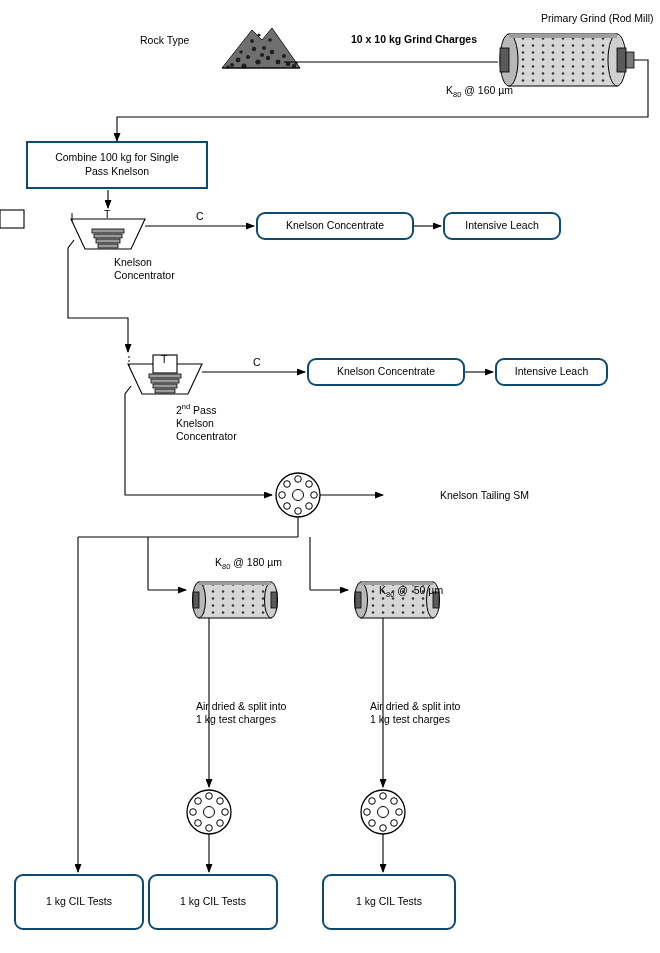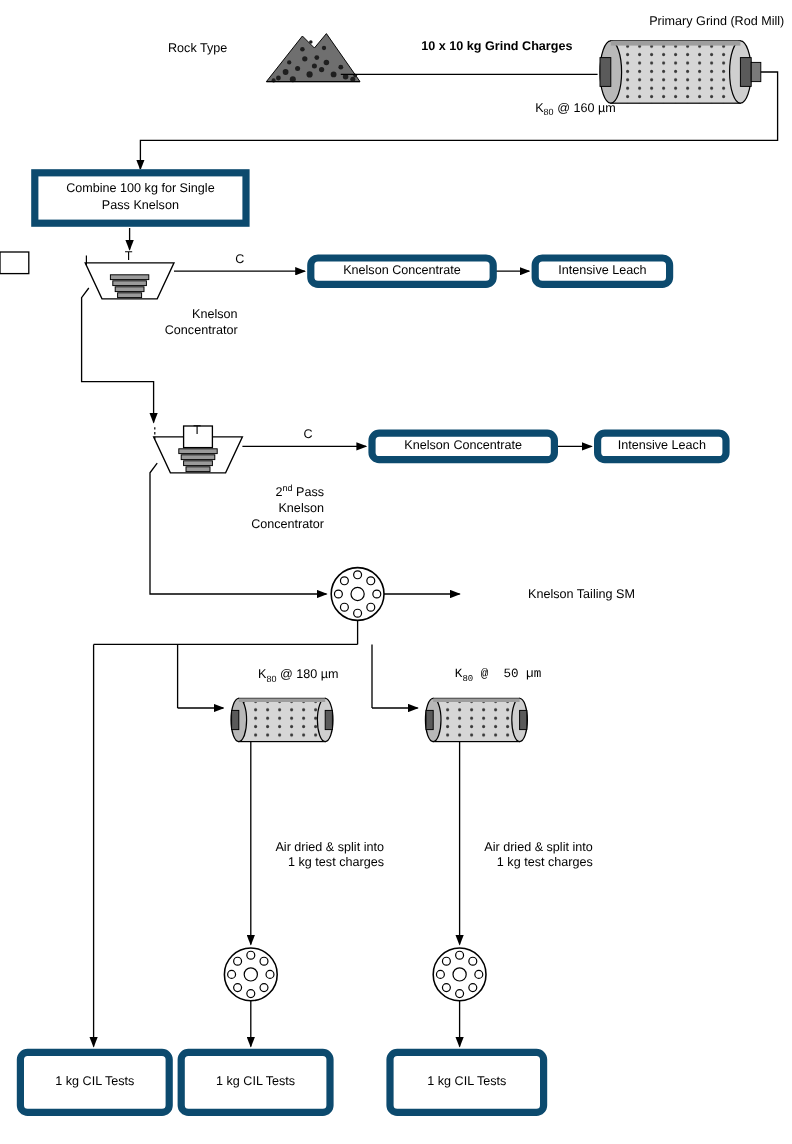--- a/index.html
+++ b/index.html
@@ -26,25 +26,25 @@
   }
   .lbl {
     position: absolute;
     font-size: 10.5px;
     color: #000;
     line-height: 1.25;
     white-space: pre;
     padding-left: 48px;
   }
   .lbl.center {
-    text-align: right;
+    text-align: left;
   }
   .box {
     position: absolute;
-    border: 6px solid #0c4a6e;
+    border: 2px solid #0c4a6e;
     background: #fff;
     font-size: 10.5px;
     color: #000;
     display: flex;
     align-items: center;
     justify-content: center;
     text-align: center;
     line-height: 1.3;
     box-sizing: border-box;
   }
@@ -250,21 +250,21 @@
   <div class="lbl center" style="left:128px; top:402px; width:94px;"><span>2</span><sup>nd</sup><span> Pass</span><br><span>Knelson</span><br><span>Concentrator</span></div>
 
   <div class="box rounded" style="left:307px; top:358px; width:158px; height:28px;">Knelson Concentrate</div>
   <div class="box rounded" style="left:495px; top:358px; width:113px; height:28px;">Intensive Leach</div>
 
 
   <div class="lbl" style="left:392px; top:489px;">Knelson Tailing SM</div>
 
   <div class="lbl" style="left:167px; top:556px;text-align:right;"><span>K</span><span style="font-size:7.5px; vertical-align:sub;">80</span><span> @ 180 µm</span></div>
 
-  <div class="lbl" style="left:331px; top:556px;font-family:Liberation Mono, monospace;"><span>K</span><span style="font-size:7.5px; vertical-align:sub;">80</span><span> @  50 µm</span></div>
+  <div class="lbl" style="left:331px; top:584px;"><span>K</span><span style="font-size:7.5px; vertical-align:sub;">80</span><span> @  50 µm</span></div>
 
   <div class="lbl center" style="left:148px; top:700px; width:124px; white-space:pre-line;">Air dried &amp; split into
 1 kg test charges</div>
 
   <div class="lbl center" style="left:322px; top:700px; width:124px; white-space:pre-line;">Air dried &amp; split into
 1 kg test charges</div>
 
   <div class="box rounded" style="left:14px; top:874px; width:130px; height:56px;">1 kg CIL Tests</div>
   <div class="box rounded" style="left:148px; top:874px; width:130px; height:56px;">1 kg CIL Tests</div>
   <div class="box rounded" style="left:322px; top:874px; width:134px; height:56px;">1 kg CIL Tests</div>

